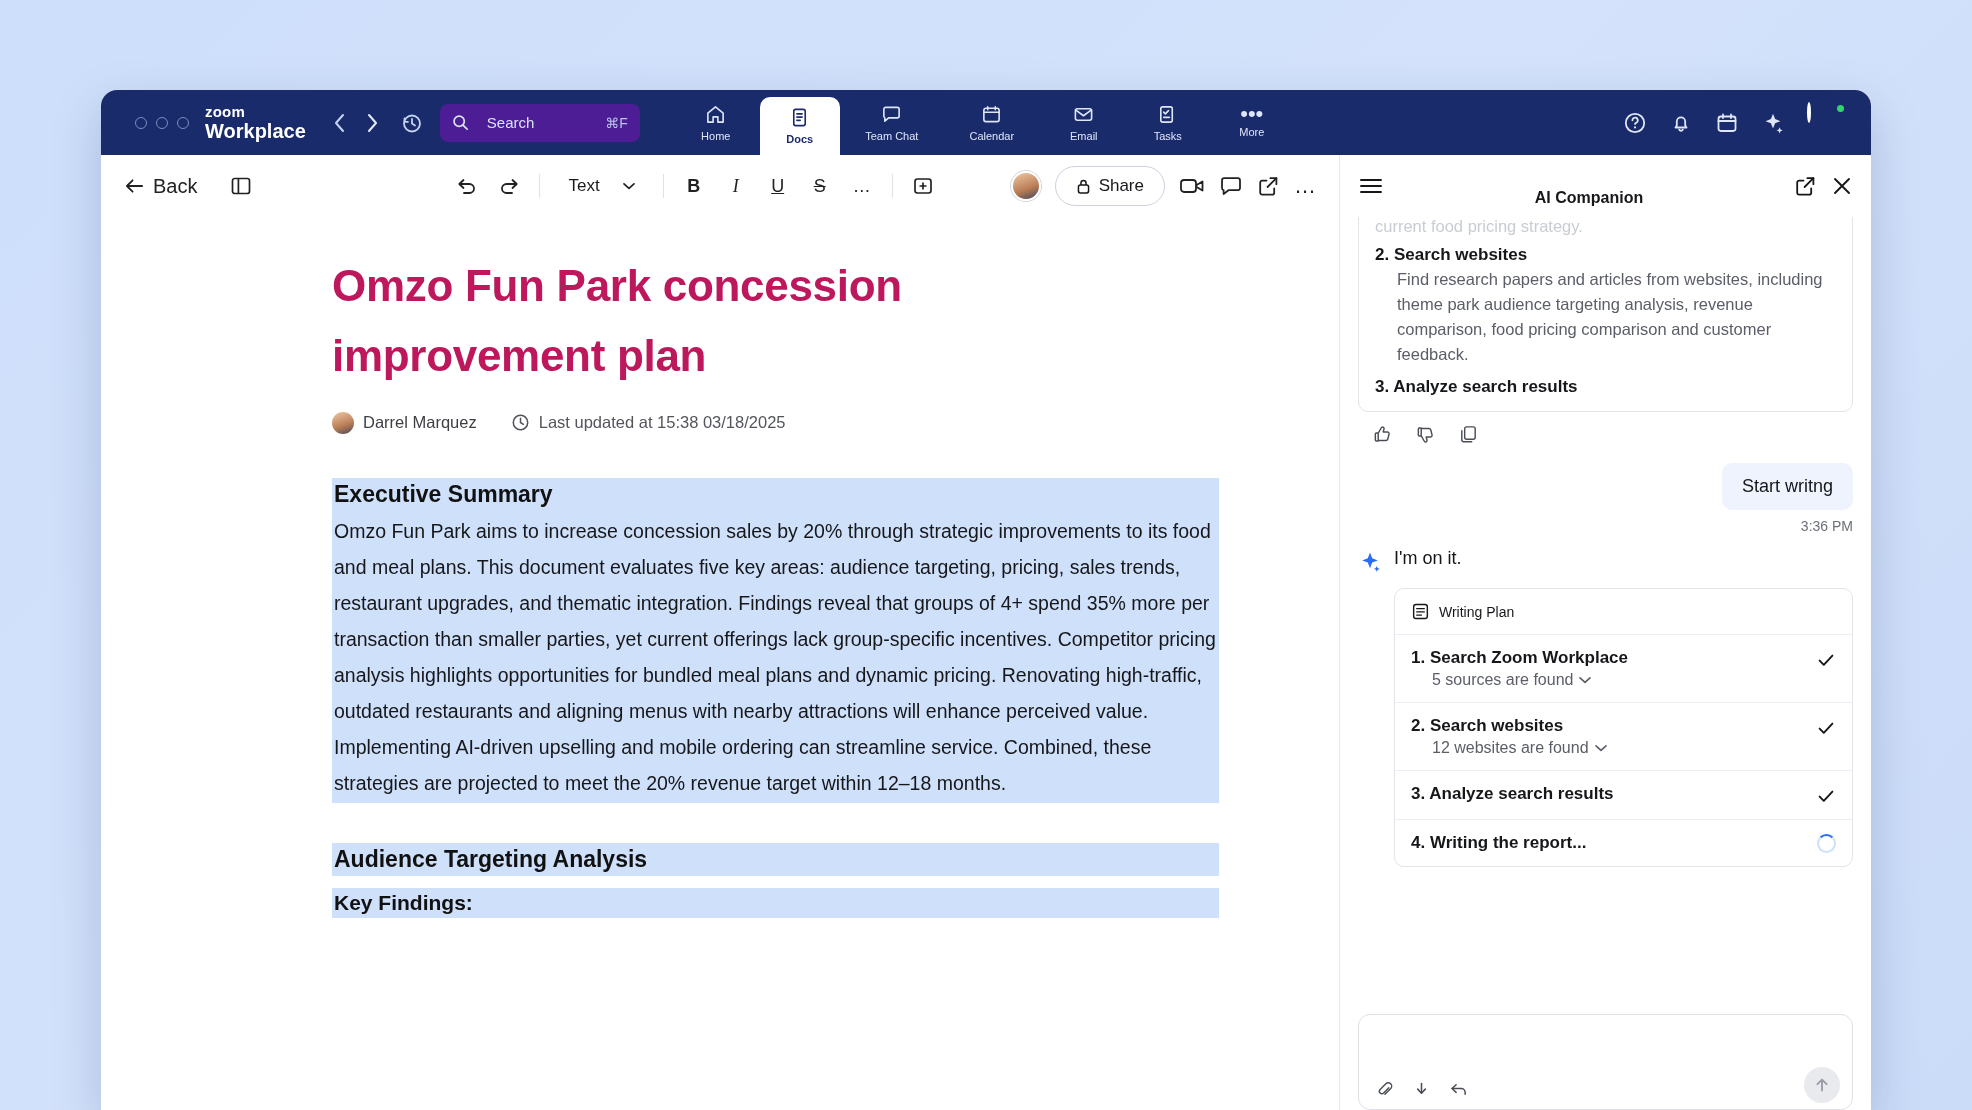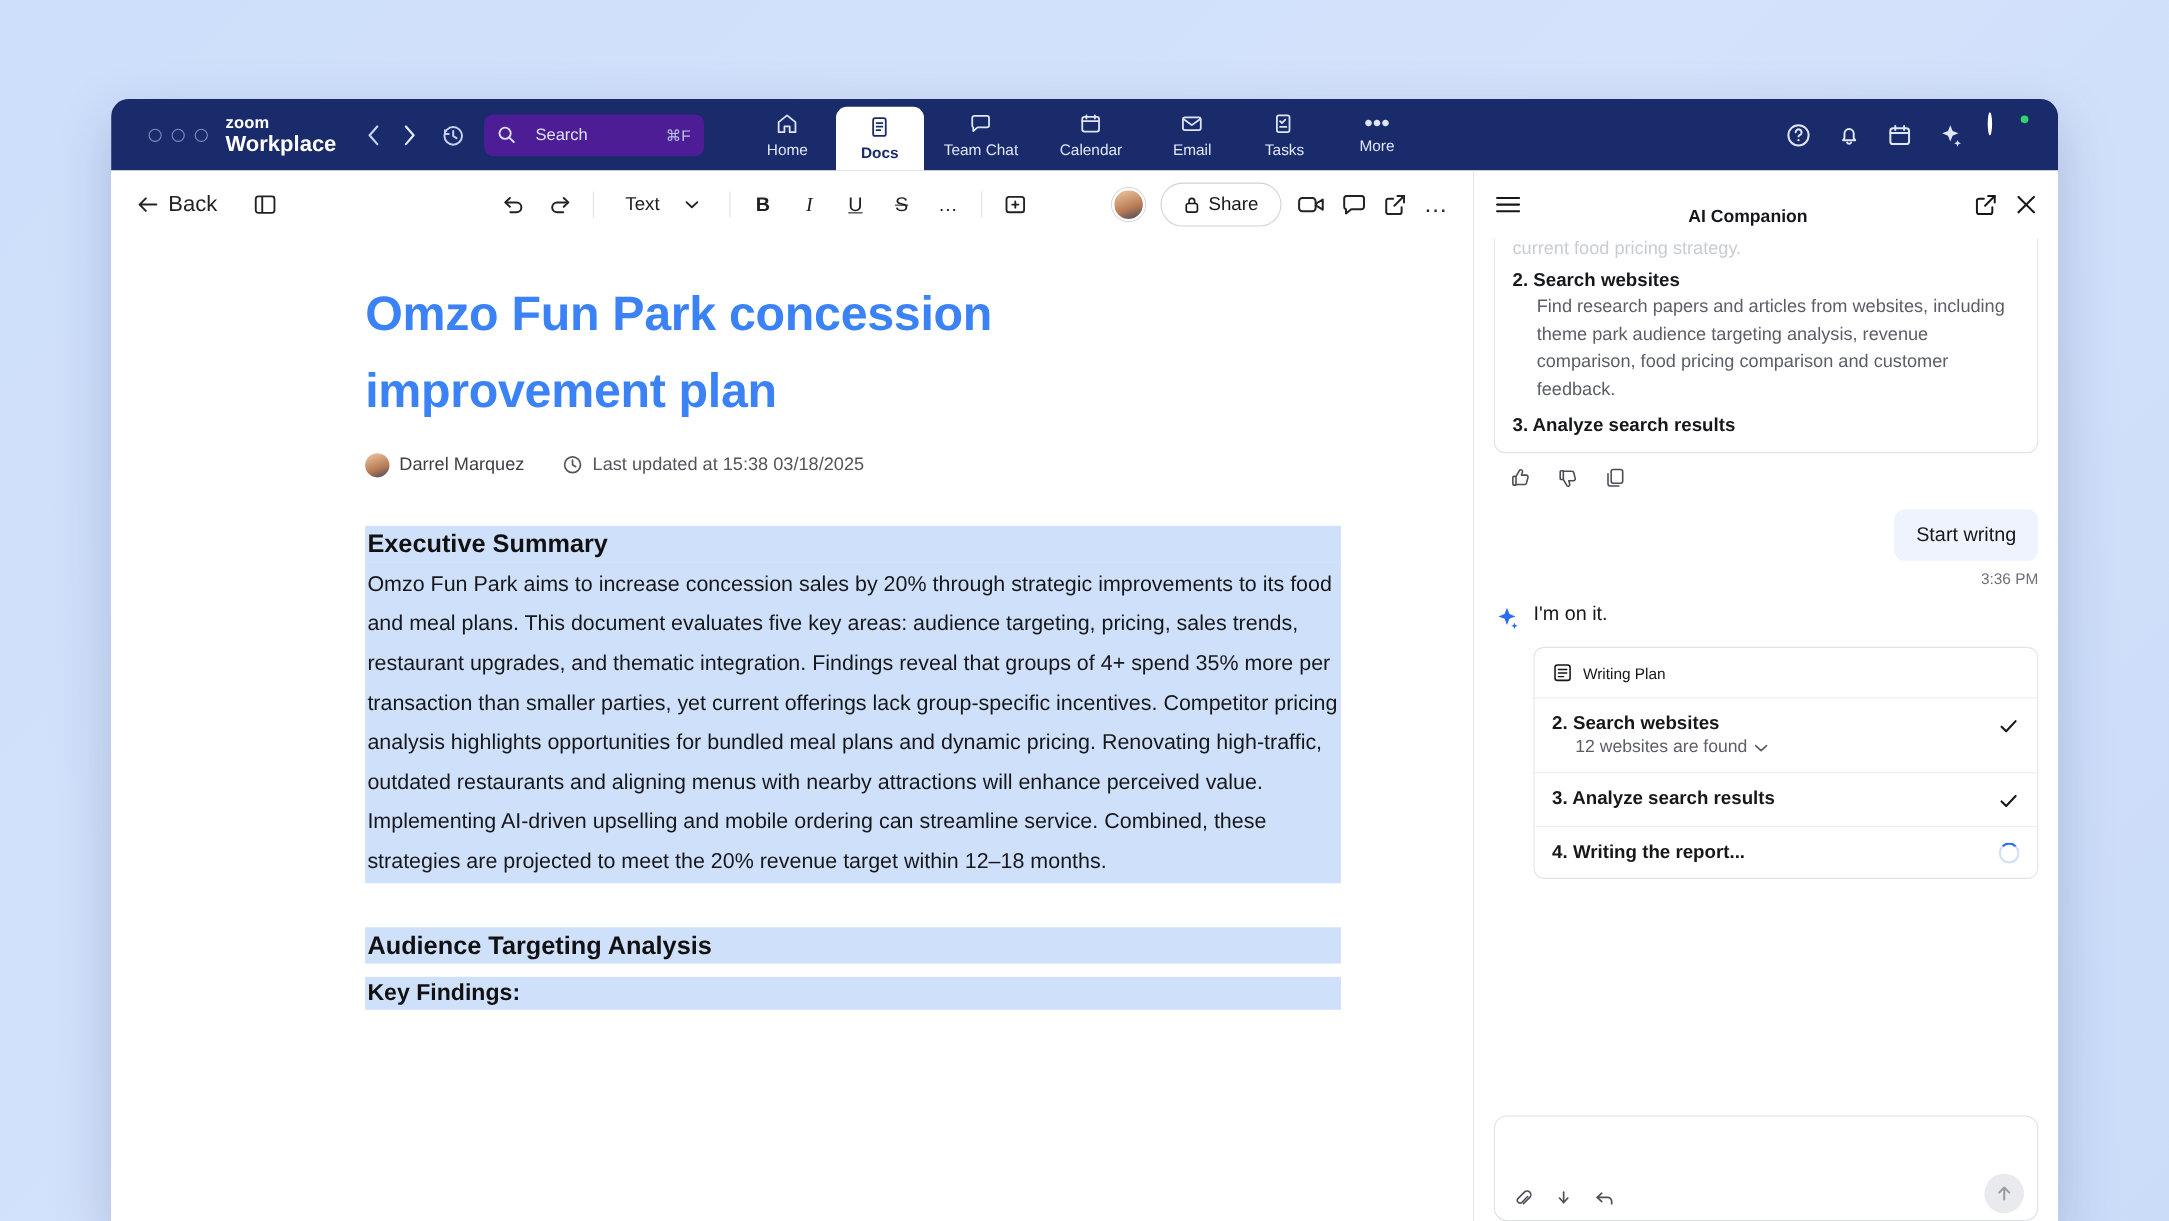--- a/index.html
+++ b/index.html
@@ -52,21 +52,21 @@
     width: 80px; height: 65px;
     display: flex; flex-direction: column; align-items: center; justify-content: center;
     gap: 5px; font-size: 12px; color: #dfe6f8;
   }
   .tab.active {
     background: #ffffff; color: #1a2b6b;
     border-radius: 10px 10px 0 0;
     height: 58px; align-self: flex-end;
     font-weight: 600;
   }
-  .tab .lbl { font-size: 14px; }
+  .tab .lbl { font-size: 11px; }
   .tab.wide { width: 96px; }
   .tb-right { margin-left: auto; display: flex; align-items: center; gap: 22px; padding-right: 10px;}
   .avatar-wrap { position: relative; width: 38px; height: 38px; }
   .avatar {
     width: 38px; height: 38px; border-radius: 50%;
     background: linear-gradient(160deg,#f0c9a4,#b97c55 60%,#42465c);
     border: 2px solid #fff;
   }
   .presence {
     position: absolute; right: -1px; top: -1px; width: 11px; height: 11px;
@@ -92,21 +92,21 @@
   }
   .share-btn {
     height: 40px; border: 1.5px solid #cdd2de; border-radius: 20px;
     display: flex; align-items: center; gap: 8px; padding: 0 20px;
     font-size: 17px; color: #16171a; background: #fff;
   }
   
   .doc-scroll { padding: 34px 0 0 0; height: 893px; overflow: hidden; }
   .doc-inner { padding-left: 231px; padding-right: 120px; }
   .doc-title {
-    font-size: 44px; line-height: 1.6; font-weight: 700; color: #3b82f6;
+    font-size: 44px; line-height: 1.6; font-weight: 700; color: #be185d;
     letter-spacing: -0.3px; max-width: 760px;
   }
   .doc-meta { display: flex; align-items: center; gap: 9px; margin-top: 20px; color: #3d3f45; font-size: 16.5px; }
   .doc-meta .sep { width: 16px; }
   .meta-avatar { width: 22px; height: 22px; border-radius: 50%;
     background: linear-gradient(160deg,#f0c9a4,#b97c55 60%,#42465c); }
   .meta-muted { color: #53555c; }
   .h2 { font-size: 23px; font-weight: 700; color: #111; margin-top: 34px; padding: 3px 2px;}
   .h3 { font-size: 21px; font-weight: 700; color: #111; padding: 3px 2px;}
   .para { font-size: 19.5px; line-height: 36px; color: #16171a; padding: 2px 2px; max-width: 1005px;}
@@ -493,20 +493,39 @@
           <div class="wp-head">
             <span>
               <svg width="19" height="19" viewBox="0 0 20 20">
                   <rect x="2.8" y="2.6" width="14.4" height="14.8" rx="2.4" fill="none" stroke="#16171a" stroke-width="1.5"></rect>
                   <path d="M6 7h8M6 10.4h8M6 13.8h5" stroke="#16171a" stroke-width="1.4" stroke-linecap="round"></path>
                 </svg>
             </span>
             <span>Writing Plan</span>
           </div>
 
+          <div class="wp-item">
+            <div class="wp-main">
+              <div class="wp-label"><span>1.</span>
+                <span>Search Zoom Workplace</span></div>
+              <div class="wp-sub" style="padding-left:21px">
+                <span>5 sources are found</span>
+                <span>
+                  <svg width="12" height="8" viewBox="0 0 12 8">
+                      <path d="M1 1.8 L6 6.4 L11 1.8" fill="none" stroke="#5b5e68" stroke-width="1.6" stroke-linecap="round" stroke-linejoin="round"></path>
+                    </svg>
+                </span>
+              </div>
+            </div>
+            <span class="check">
+              <svg width="20" height="20" viewBox="0 0 20 20">
+                  <path d="M3.6 10.6 L7.8 14.8 L16.4 5.6" fill="none" stroke="#16171a" stroke-width="1.9" stroke-linecap="round" stroke-linejoin="round"></path>
+                </svg>
+            </span>
+          </div>
 
           <div class="wp-item">
             <div class="wp-main">
               <div class="wp-label"><span>2.</span>
                 <span>Search websites</span></div>
               <div class="wp-sub" style="padding-left:21px">
                 <span>12 websites are found</span>
                 <span>
                   <svg width="12" height="8" viewBox="0 0 12 8">
                       <path d="M1 1.8 L6 6.4 L11 1.8" fill="none" stroke="#5b5e68" stroke-width="1.6" stroke-linecap="round" stroke-linejoin="round"></path>

